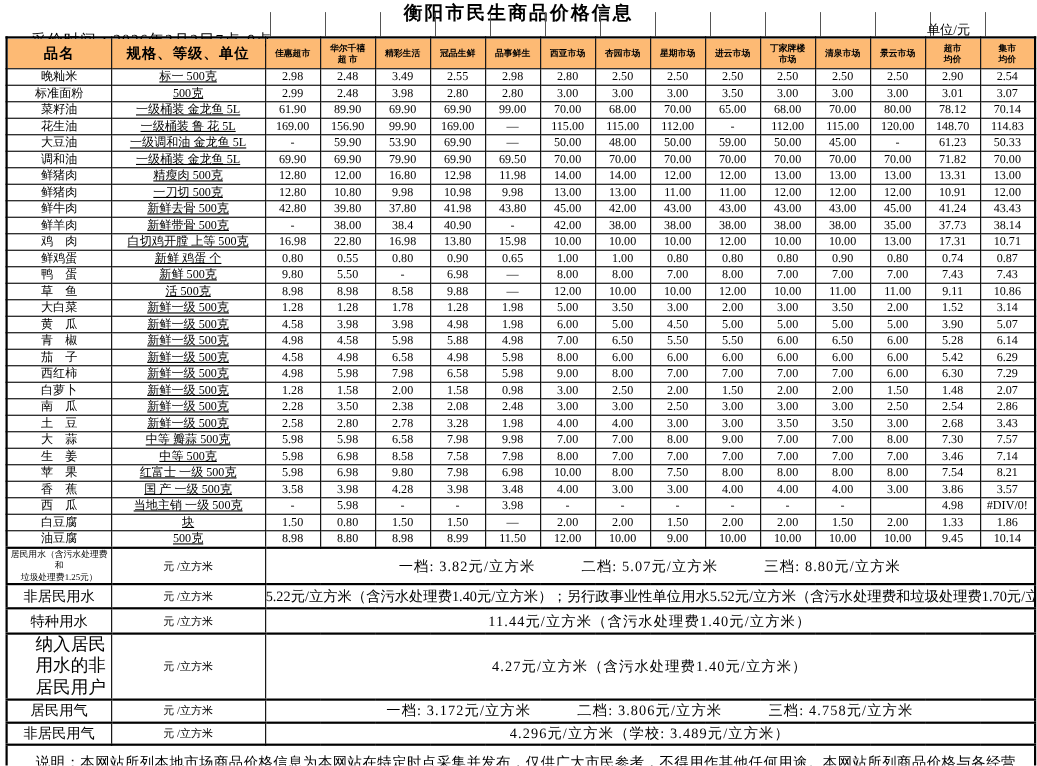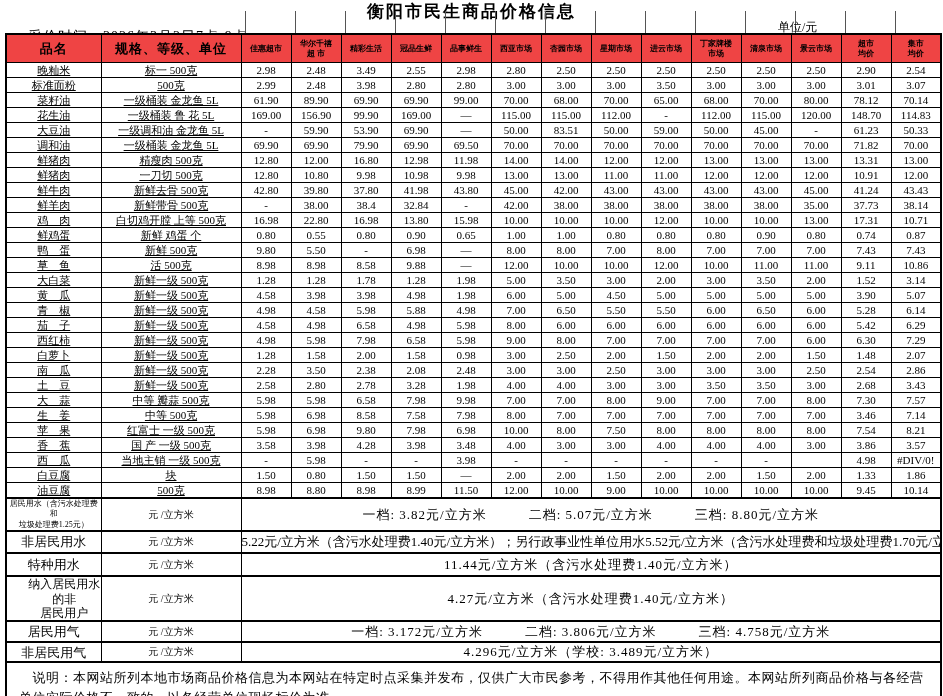--- a/index.html
+++ b/index.html
@@ -1,41 +1,41 @@
 <!DOCTYPE html>
 <html><head>
 <meta charset="utf-8">
 <style>
   html,body{margin:0;padding:0;background:#fff;}
   body{width:943px;height:696px;overflow:hidden;position:relative;
        font-family:"Liberation Serif","DejaVu Serif",serif;color:#000;}
   .title{position:absolute;top:0;left:0;width:943px;text-align:center;
          font-size:17px;font-weight:bold;letter-spacing:2px;}
   .collect{position:absolute;top:28px;left:28px;font-size:14px;letter-spacing:1px;}
-  .unitlbl{position:absolute;top:19px;left:778px;width:104px;text-align:left;font-size:12px;}
+  .unitlbl{position:absolute;top:19px;left:778px;width:104px;text-align:right;font-size:12px;}
   .band{position:absolute;top:11px;left:245px;width:700px;height:22px;
         background:repeating-linear-gradient(to right,#555 0 1px,transparent 1px 50px);}
   table{position:absolute;top:33px;left:5px;border-collapse:collapse;table-layout:fixed;
         width:935px;border:2px solid #000;}
   td,th{border:1px solid #000;padding:0;text-align:center;vertical-align:middle;
         overflow:hidden;white-space:nowrap;}
-  .hrow th{background:#ef4444;height:27px;}
+  .hrow th{background:#fdba74;height:27px;}
   .hmain{font-size:13px;font-weight:bold;letter-spacing:1px;}
   .hmarket{font-size:8px;font-weight:bold;white-space:pre-line;line-height:1.25;}
   .prow td{height:14px;font-size:11px;line-height:1;}
-  .pname{font-size:12px;text-decoration:underline;}
+  .pname{font-size:12px;}
   .pspec{font-size:11.5px;text-decoration:underline;}
   .urow td{border-top:2px solid #000;}
   .uname{font-size:13px;white-space:pre-line;line-height:1.2;}
   .uspec{font-size:10px;}
   .uval{font-size:13px;letter-spacing:1px;}
   .u0 td{height:24px;} .u1 td{height:20px;} .u2 td{height:21px;}
   .u3 td{height:26px;} .u4 td{height:19px;} .u5 td{height:18px;}
   .u0 .uname{font-size:8px;line-height:1.3;}
-  .u3 .uname{font-size:12px;padding-left:21px;}
+  .u3 .uname{font-size:16px;padding-left:21px;}
   .u1 .uval{font-size:13px;letter-spacing:0;}
   .noteCell{border-top:2px solid #000;height:40px;font-size:13px;text-align:left;
             vertical-align:top;padding:5px 10px 0 12px;line-height:1.55;
             white-space:normal;letter-spacing:0.5px;}
 </style>
 </head>
 <body>
 
 <div class="title">衡阳市民生商品价格信息</div>
 <div class="collect">采价时间：2026年3月2日7点-9点</div>
@@ -158,21 +158,21 @@
       </tr>
       <tr class="prow">
         <td class="pname">大豆油</td>
         <td class="pspec">一级调和油 金龙鱼 5L</td>
         <td class="pv">-</td>
         <td class="pv">59.90</td>
         <td class="pv">53.90</td>
         <td class="pv">69.90</td>
         <td class="pv">—</td>
         <td class="pv">50.00</td>
-        <td class="pv">83.51</td>
+        <td class="pv">48.00</td>
         <td class="pv">50.00</td>
         <td class="pv">59.00</td>
         <td class="pv">50.00</td>
         <td class="pv">45.00</td>
         <td class="pv">-</td>
         <td class="avg">61.23</td>
         <td class="avg">50.33</td>
       </tr>
       <tr class="prow">
         <td class="pname">调和油</td>
@@ -245,21 +245,21 @@
         <td class="pv">45.00</td>
         <td class="avg">41.24</td>
         <td class="avg">43.43</td>
       </tr>
       <tr class="prow">
         <td class="pname">鲜羊肉</td>
         <td class="pspec">新鲜带骨 500克</td>
         <td class="pv">-</td>
         <td class="pv">38.00</td>
         <td class="pv">38.4</td>
-        <td class="pv">32.84</td>
+        <td class="pv">40.90</td>
         <td class="pv">-</td>
         <td class="pv">42.00</td>
         <td class="pv">38.00</td>
         <td class="pv">38.00</td>
         <td class="pv">38.00</td>
         <td class="pv">38.00</td>
         <td class="pv">38.00</td>
         <td class="pv">35.00</td>
         <td class="avg">37.73</td>
         <td class="avg">38.14</td>

